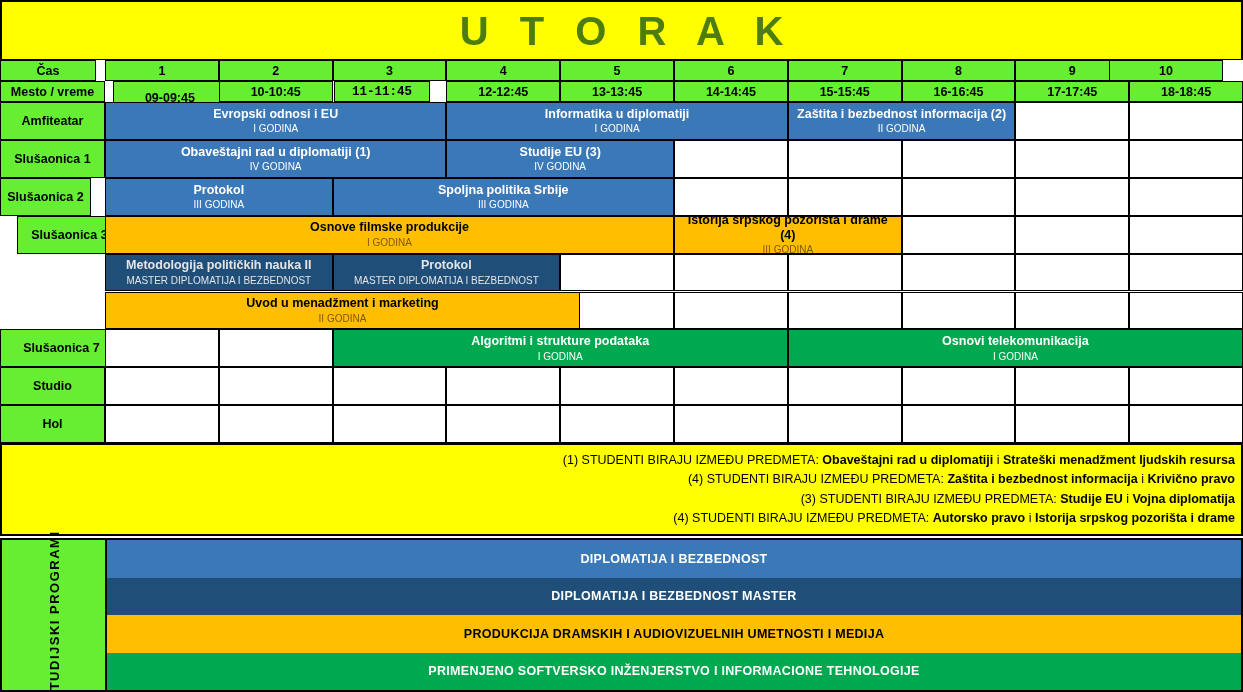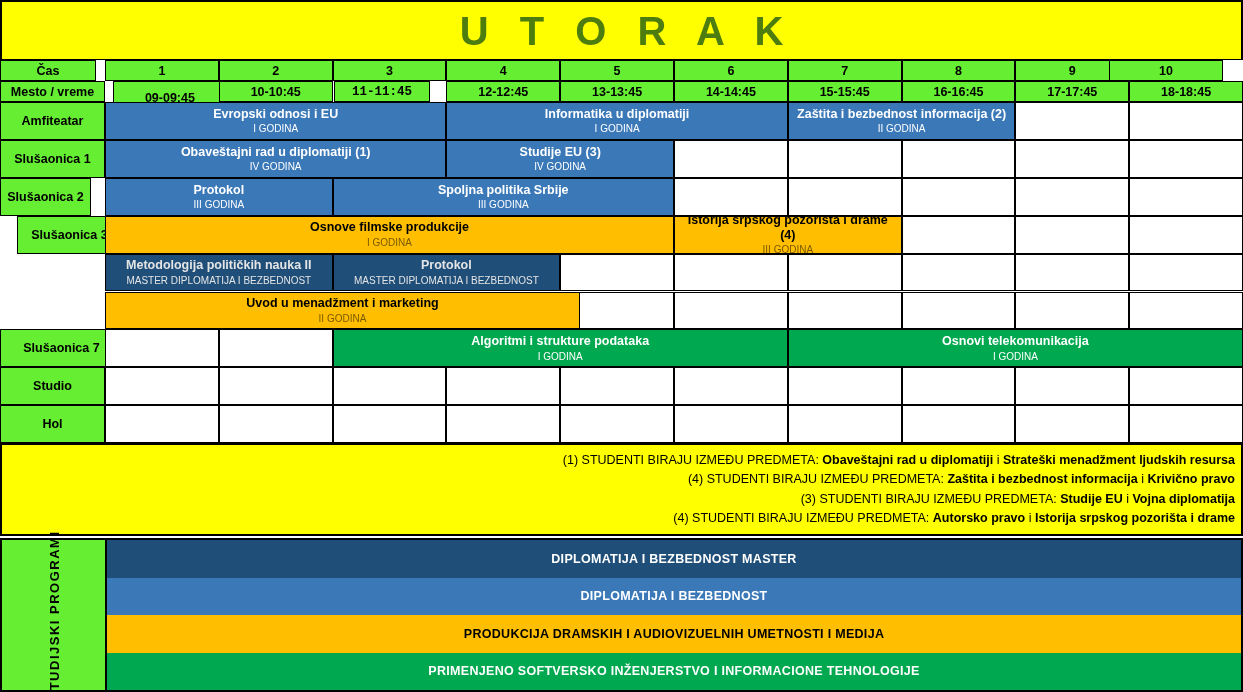--- a/index.html
+++ b/index.html
@@ -359,25 +359,25 @@
       <div class="note-line"><span>(4) STUDENTI BIRAJU IZMEĐU PREDMETA: </span><span class="nb">Zaštita i bezbednost informacija</span><span> i </span><span class="nb">Krivično pravo</span></div>
       <div class="note-line"><span>(3) STUDENTI BIRAJU IZMEĐU PREDMETA: </span><span class="nb">Studije EU</span><span> i </span><span class="nb">Vojna diplomatija</span></div>
       <div class="note-line"><span>(4) STUDENTI BIRAJU IZMEĐU PREDMETA: </span><span class="nb">Autorsko pravo</span><span> i </span><span class="nb">Istorija srpskog pozorišta i drame</span></div>
     </div>
 
   <div class="legend">
     <div class="legend-side">
       <span class="vlabel">STUDIJSKI PROGRAMI</span>
     </div>
     <div class="legend-rows" id="legend-rows">
+        <div class="legend-row lr-blue">
+          <span>DIPLOMATIJA I BEZBEDNOST</span>
+        </div>
         <div class="legend-row lr-darkblue">
           <span>DIPLOMATIJA I BEZBEDNOST MASTER</span>
-        </div>
-        <div class="legend-row lr-blue">
-          <span>DIPLOMATIJA I BEZBEDNOST</span>
         </div>
         <div class="legend-row lr-orange">
           <span>PRODUKCIJA DRAMSKIH I AUDIOVIZUELNIH UMETNOSTI I MEDIJA</span>
         </div>
         <div class="legend-row lr-green">
           <span>PRIMENJENO SOFTVERSKO INŽENJERSTVO I INFORMACIONE TEHNOLOGIJE</span>
         </div>
       </div>
   </div>
 

